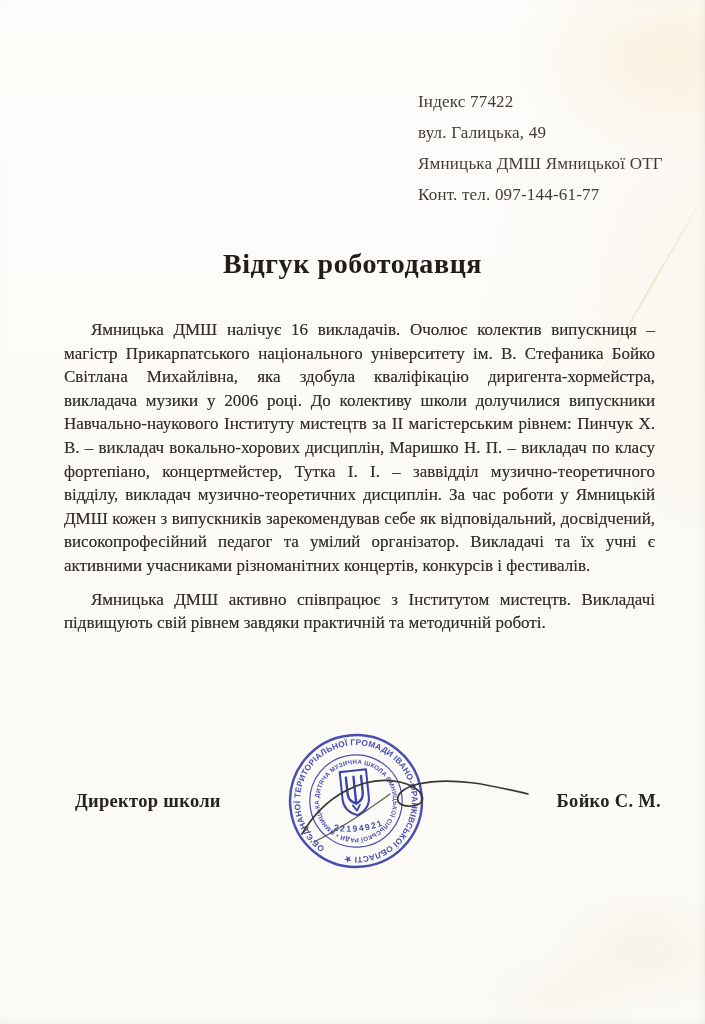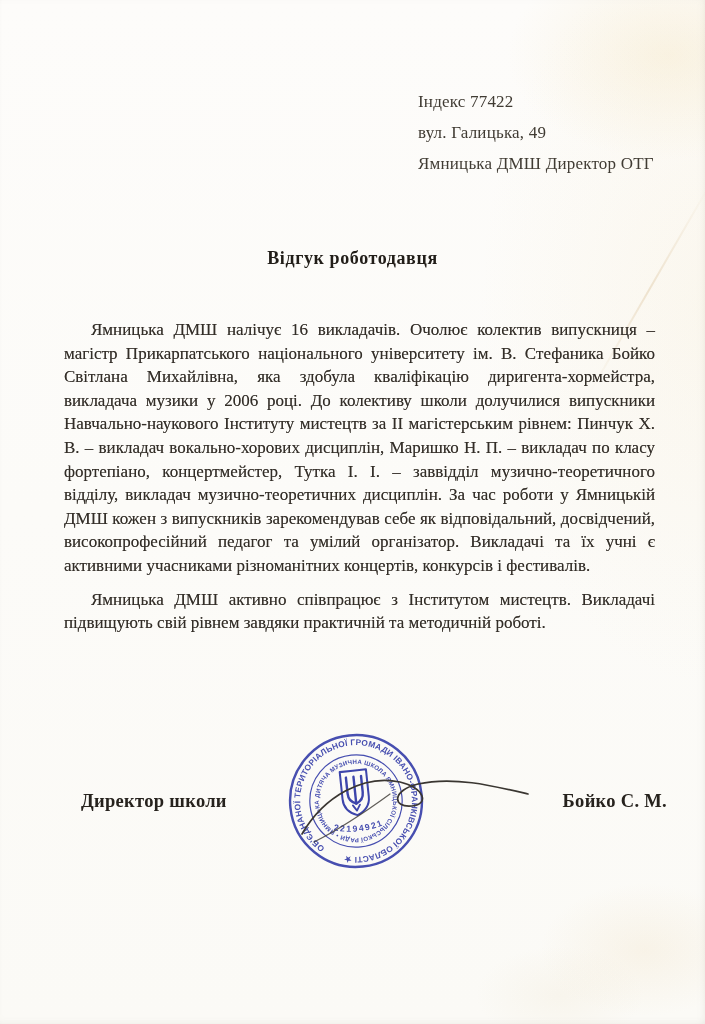--- a/index.html
+++ b/index.html
@@ -24,32 +24,32 @@
     background:linear-gradient(rgba(214,186,142,0), rgba(214,186,142,.35), rgba(214,186,142,0));
     transform:rotate(30deg);
   }
   .header{
     position:absolute;left:418px;top:86px;
     font-size:17px;line-height:31px;color:#403b33;
     letter-spacing:.2px;white-space:nowrap;
   }
   .title{
     position:absolute;left:0;top:248px;width:705px;margin:0;
-    text-align:center;font-size:18px;font-weight:bold;color:#211d18;
+    text-align:center;font-size:28px;font-weight:bold;color:#211d18;
     letter-spacing:.6px;
   }
   .body-text{
     position:absolute;left:64px;top:318px;width:591px;
     font-size:17px;line-height:23.6px;text-align:justify;
     color:#332e28;
     text-shadow:0 0 .4px rgba(51,46,40,.55);
   }
   .body-text p{margin:0 0 10px 0;text-indent:27px;}
   .sig-row{
-    position:absolute;left:81px;top:791px;width:586px;
+    position:absolute;left:75px;top:791px;width:586px;
     display:flex;justify-content:space-between;align-items:flex-start;
     font-weight:bold;font-size:18.5px;color:#26221d;
     letter-spacing:.3px;
     gap:31px;
   }
   .stamp{
     position:absolute;left:284px;top:729px;width:144px;height:144px;
     transform:rotate(-6deg);
     opacity:.93;
   }
@@ -65,21 +65,22 @@
 </head>
 <body>
 
 <div class="paper">
 
   <div class="scratch"></div>
 
   <div class="header">
     <div>Індекс 77422</div>
     <div>вул. Галицька, 49</div>
-    <div>Ямницька ДМШ Директор ОТГ</div>
+    <div>Ямницька ДМШ Ямницької ОТГ</div>
+    <div>Конт. тел. 097-144-61-77</div>
   </div>
 
   <h1 class="title">Відгук роботодавця</h1>
 
   <div class="body-text">
     <p>Ямницька ДМШ налічує 16 викладачів. Очолює колектив випускниця – магістр Прикарпатського національного університету ім. В. Стефаника Бойко Світлана Михайлівна, яка здобула кваліфікацію диригента-хормейстра, викладача музики у 2006 році. До колективу школи долучилися випускники Навчально-наукового Інституту мистецтв за ІІ магістерським рівнем: Пинчук Х. В. – викладач вокально-хорових дисциплін, Маришко Н. П. – викладач по класу фортепіано, концертмейстер, Тутка І. І. – заввідділ музично-теоретичного відділу, викладач музично-теоретичних дисциплін. За час роботи у Ямницькій ДМШ кожен з випускників зарекомендував себе як відповідальний, досвідчений, високопрофесійний педагог та умілий організатор. Викладачі та їх учні є активними учасниками різноманітних концертів, конкурсів і фестивалів.</p>
     <p>Ямницька ДМШ активно співпрацює з Інститутом мистецтв. Викладачі підвищують свій рівнем завдяки практичній та методичній роботі.</p>
   </div>
 
   <div class="sig-row">

